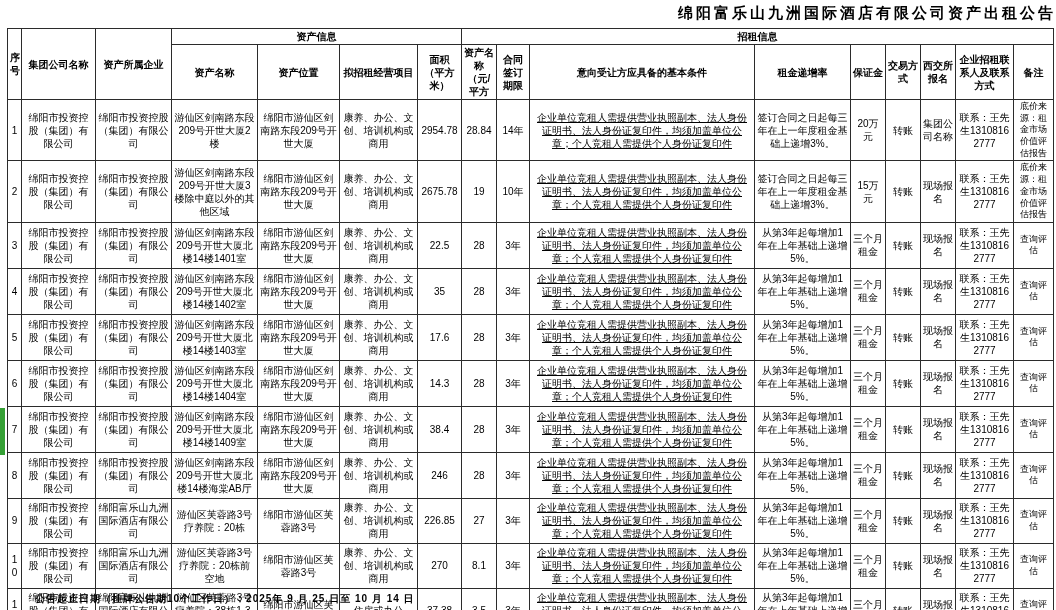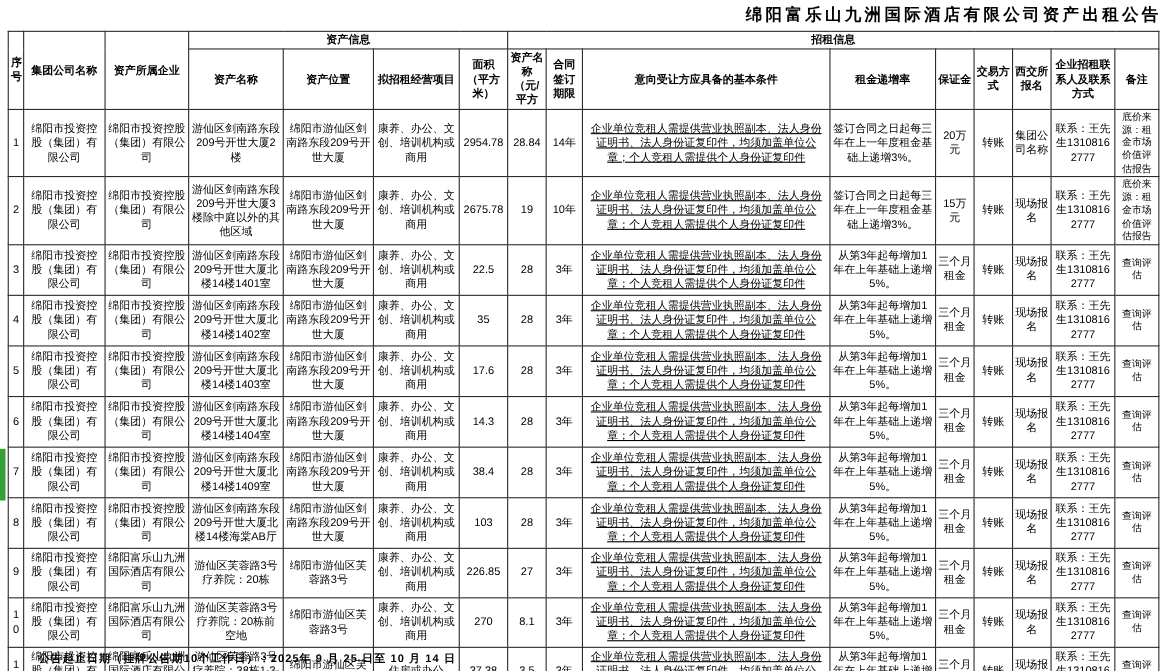--- a/index.html
+++ b/index.html
@@ -214,21 +214,21 @@
         <td>联系：王先生13108162777</td>
         <td>查询评估</td>
       </tr>
       <tr>
         <td>8</td>
         <td>绵阳市投资控股（集团）有限公司</td>
         <td>绵阳市投资控股（集团）有限公司</td>
         <td>游仙区剑南路东段209号开世大厦北楼14楼海棠AB厅</td>
         <td>绵阳市游仙区剑南路东段209号开世大厦</td>
         <td>康养、办公、文创、培训机构或商用</td>
-        <td>103</td>
+        <td>246</td>
         <td>28</td>
         <td>3年</td>
         <td>企业单位竞租人需提供营业执照副本、法人身份证明书、法人身份证复印件，均须加盖单位公章；个人竞租人需提供个人身份证复印件</td>
         <td>从第3年起每增加1年在上年基础上递增5%。</td>
         <td>三个月租金</td>
         <td>转账</td>
         <td>现场报名</td>
         <td>联系：王先生13108162777</td>
         <td>查询评估</td>
       </tr>

